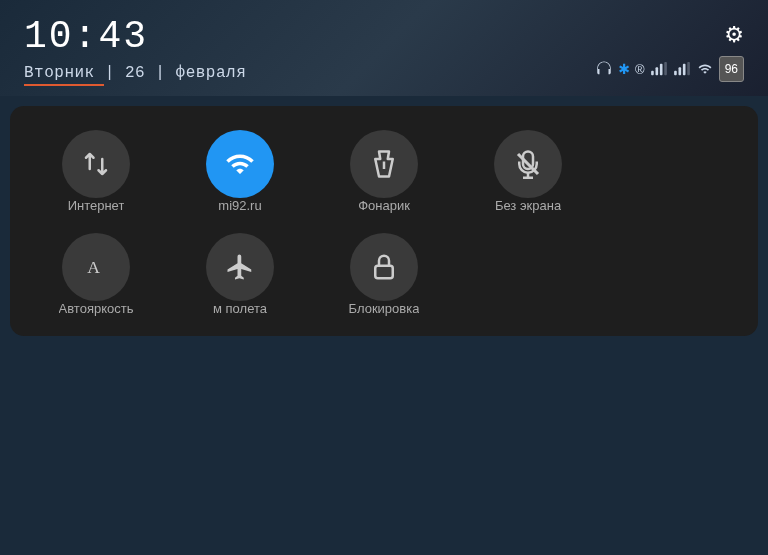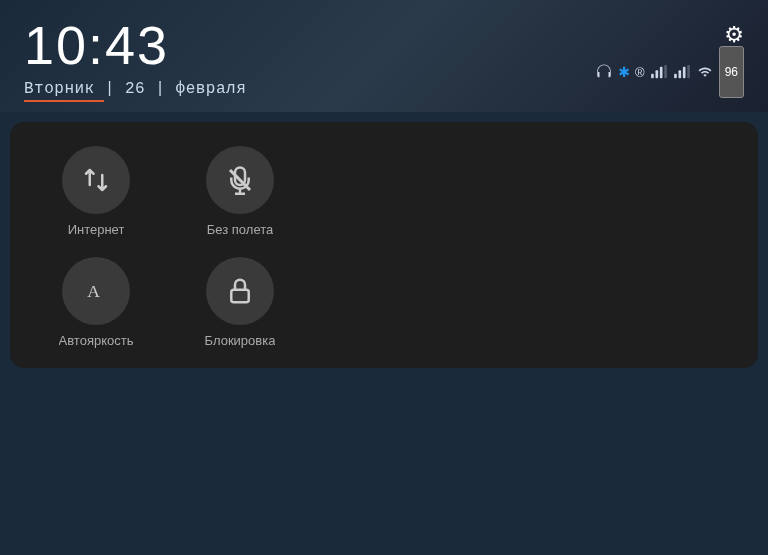--- a/index.html
+++ b/index.html
@@ -12,25 +12,26 @@
     }
 
     
     .top-bar {
       background: linear-gradient(135deg, #1a2a3a 0%, #2a3a4a 50%, #1a2030 100%);
       padding: 18px 24px 14px 24px;
       position: relative;
     }
 
     .time {
-      font-size: 54px;
+      font-size: 38px;
       font-weight: 300;
       color: #ffffff;
       letter-spacing: 2px;
       line-height: 1;
+      font-family: Liberation Mono, monospace;
     }
 
     .date {
       font-size: 16px;
       color: #ccd8e8;
       margin-top: 8px;
       letter-spacing: 0.5px;
       font-family: Liberation Mono, monospace;
     }
 
@@ -77,21 +78,20 @@
       display: grid;
       grid-template-columns: repeat(5, 1fr);
       gap: 10px 4px;
       margin-bottom: 20px;
     }
 
     .toggle-item {
       display: flex;
       flex-direction: column;
       align-items: center;
-      gap: 8px;
       cursor: pointer;
     }
 
     .toggle-circle {
       width: 68px;
       height: 68px;
       border-radius: 50%;
       background: #3a3a3a;
       display: flex;
       align-items: center;
@@ -161,68 +161,93 @@
       <rect x="1" y="10" width="3" height="5" rx="1"></rect>
       <rect x="6" y="6" width="3" height="9" rx="1"></rect>
       <rect x="11" y="2" width="3" height="13" rx="1"></rect>
       <rect x="16" y="0" width="3" height="15" rx="1" opacity="0.3"></rect>
     </svg>
 
     <svg width="18" height="14" viewBox="0 0 24 24" fill="#ccd8e8">
       <path d="M1 9l2 2c5-5 13-5 18 0l2-2C16.93 2.93 7.08 2.93 1 9zm8 8l3 3 3-3c-1.65-1.66-4.34-1.66-6 0zm-4-4l2 2c2.76-2.76 7.24-2.76 10 0l2-2C15.14 9.14 8.87 9.14 5 13z"></path>
     </svg>
 
-    <span style="background:#555; border-radius:3px; padding:18px 5px; font-size:12px; color:#fff; border:1px solid #888;">96</span>
+    <span style="background:#555; border-radius:3px; padding:5px 5px; font-size:12px; color:#fff; border:1px solid #888;">96</span>
   </div>
 </div>
 
 <div class="panel">
 
   <div class="toggle-grid">
 
     <div class="toggle-item">
       <div class="toggle-circle">
         <svg viewBox="0 0 24 24" fill="#cccccc">
           <path d="M7 16V4m0 0L4 7m3-3l3 3" stroke="#cccccc" stroke-width="2" fill="none" stroke-linecap="round"></path>
           <path d="M17 8v12m0 0l3-3m-3 3l-3-3" stroke="#cccccc" stroke-width="2" fill="none" stroke-linecap="round"></path>
         </svg>
       </div>
       <span class="toggle-label">Интернет</span>
     </div>
 
-
+    <div class="toggle-item">
+      <div class="toggle-circle active">
+        <svg viewBox="0 0 24 24" fill="white">
+          <path d="M1 9l2 2c5-5 13-5 18 0l2-2C16.93 2.93 7.08 2.93 1 9zm8 8l3 3 3-3c-1.65-1.66-4.34-1.66-6 0zm-4-4l2 2c2.76-2.76 7.24-2.76 10 0l2-2C15.14 9.14 8.87 9.14 5 13z"></path>
+        </svg>
+      </div>
+      <span class="toggle-label">mi92.ru</span>
+    </div>
+
+    <div class="toggle-item">
+      <div class="toggle-circle">
+        <svg viewBox="0 0 24 24" fill="none" stroke="#cccccc" stroke-width="2">
+          <path d="M8 2l1 6H5l3 14h8L19 8h-4L16 2H8z" stroke-linejoin="round"></path>
+          <line x1="12" y1="10" x2="12" y2="16"></line>
+        </svg>
+      </div>
+      <span class="toggle-label">Фонарик</span>
+    </div>
 
     <div class="toggle-item">
       <div class="toggle-circle">
         <svg viewBox="0 0 24 24" fill="none" stroke="#cccccc" stroke-width="2">
           <path d="M12 2a4 4 0 0 1 4 4v6a4 4 0 0 1-8 0V6a4 4 0 0 1 4-4z"></path>
           <line x1="4" y1="4" x2="20" y2="20" stroke-width="2.5"></line>
           <path d="M19 10v2a7 7 0 0 1-14 0v-2"></path>
           <line x1="12" y1="19" x2="12" y2="23"></line>
           <line x1="8" y1="23" x2="16" y2="23"></line>
         </svg>
       </div>
-      <span class="toggle-label">Без полета</span>
+      <span class="toggle-label">Без экрана</span>
     </div>
 
 
   </div>
 
   <div class="toggle-grid-row2">
 
 
     <div class="toggle-item">
       <div class="toggle-circle">
         <svg viewBox="0 0 24 24" fill="none" stroke="#cccccc" stroke-width="2">
           <text x="5" y="17" font-size="14" fill="#cccccc" stroke="none" font-family="serif">A</text>
         </svg>
       </div>
       <span class="toggle-label">Автояркость</span>
     </div>
 
+    <div class="toggle-item">
+      <div class="toggle-circle">
+        <svg viewBox="0 0 24 24" fill="#cccccc">
+          <path d="M21 16v-2l-8-5V3.5A1.5 1.5 0 0 0 11.5 2 1.5 1.5 0 0 0 10 3.5V9l-8 5v2l8-2.5V19l-2 1.5V22l3.5-1 3.5 1v-1.5L13 19v-5.5l8 2.5z"></path>
+        </svg>
+      </div>
+      <span class="toggle-label">м полета</span>
+    </div>
 
     <div class="toggle-item">
       <div class="toggle-circle">
         <svg viewBox="0 0 24 24" fill="none" stroke="#cccccc" stroke-width="2">
           <rect x="5" y="11" width="14" height="10" rx="2" ry="2"></rect>
           <path d="M8 11V7a4 4 0 0 1 8 0v4"></path>
         </svg>
       </div>
       <span class="toggle-label">Блокировка</span>
     </div>

